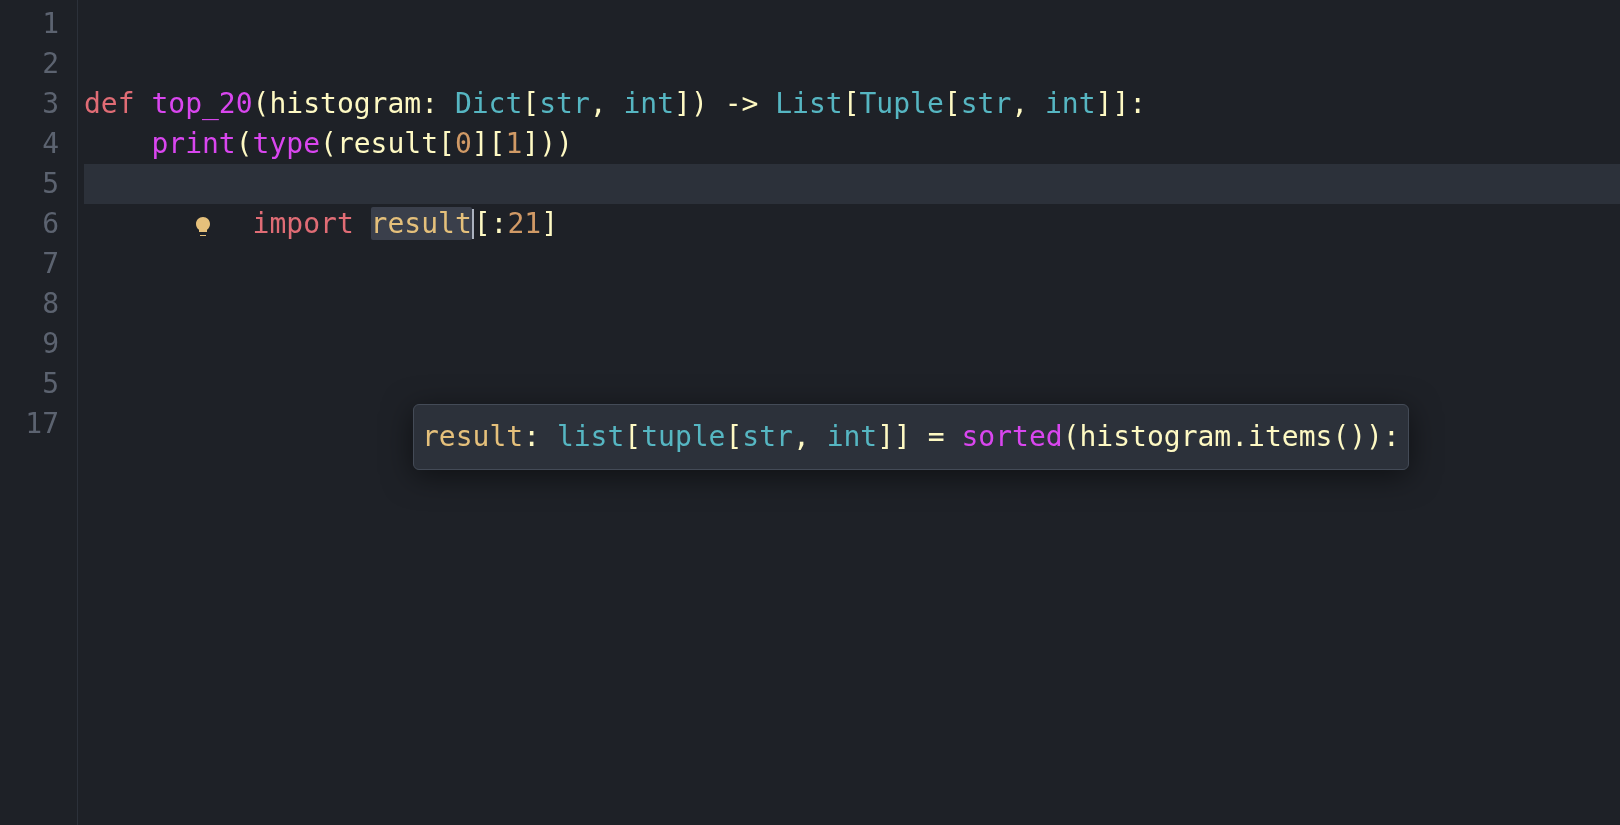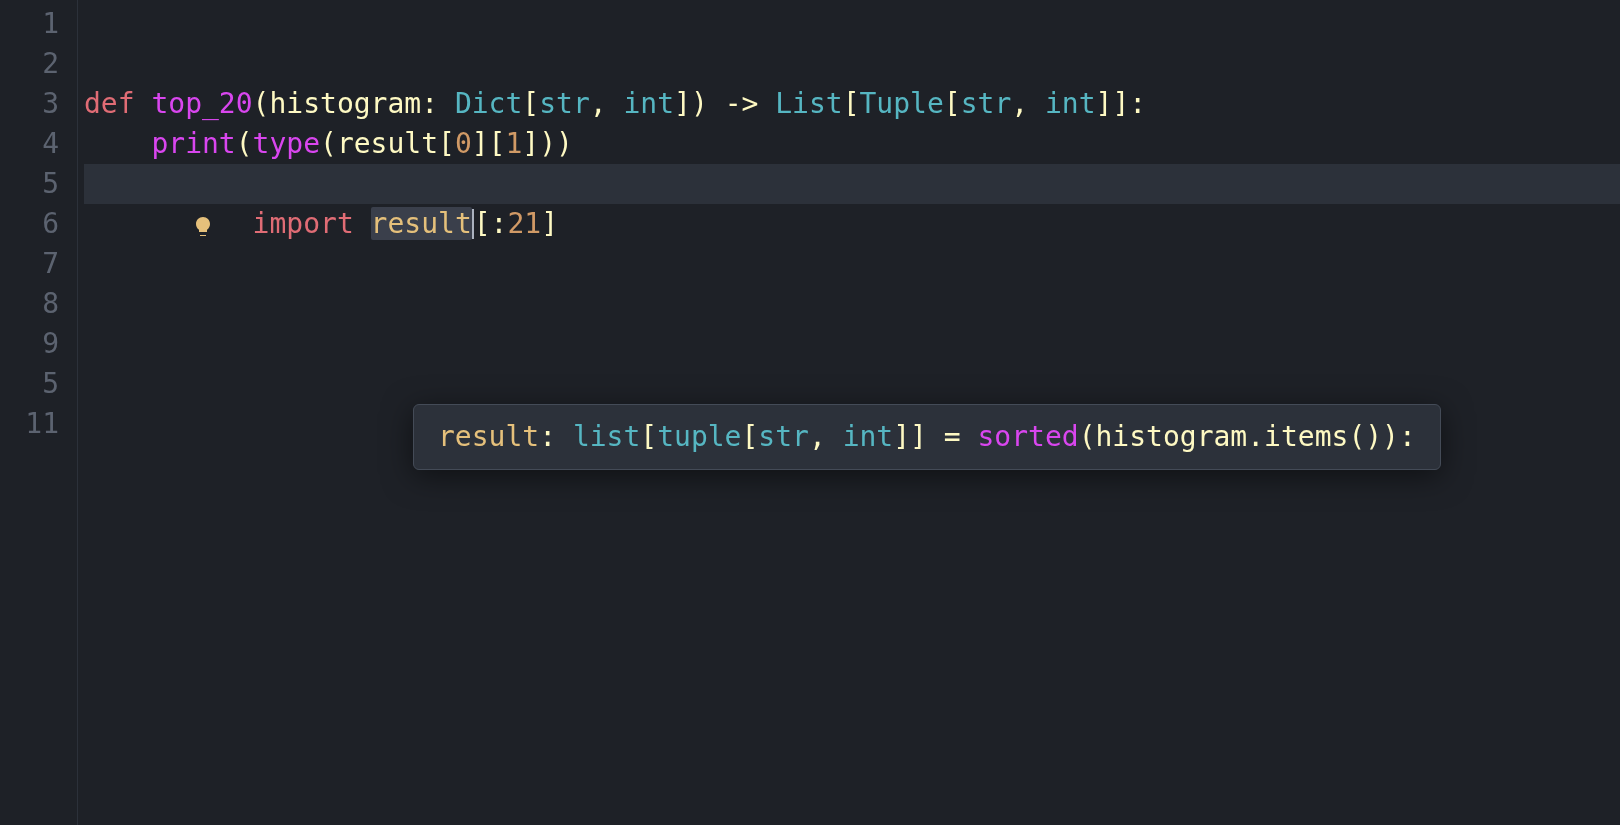--- a/index.html
+++ b/index.html
@@ -73,21 +73,21 @@
     color: #e5c07b;
   }
 
   .tooltip {
     position: absolute;
     left: 335px;
     top: 404px;
     background: #2c313a;
     border: 1px solid #444b57;
     border-radius: 6px;
-    padding: 12px 24px;
+    padding: 12px 8px;
     box-shadow: 0 6px 30px rgba(0,0,0,0.5);
     line-height: 40px;
     white-space: pre;
     text-align: right;
   }
 </style>
 </head>
 <body>
 
 <div class="editor">
@@ -96,21 +96,21 @@
     <div class="ln">1</div>
     <div class="ln">2</div>
     <div class="ln">3</div>
     <div class="ln">4</div>
     <div class="ln">5</div>
     <div class="ln">6</div>
     <div class="ln">7</div>
     <div class="ln">8</div>
     <div class="ln">9</div>
     <div class="ln">5</div>
-    <div class="ln">11</div>
+    <div class="ln">17</div>
   </div>
 
   <div class="code">
 
 
     <div class="line"></div>
 
     <div class="line"></div>
 
     <div class="line"><span class="kw">def</span><span class="pn"> </span><span class="fn">top_20</span><span class="pn">(histogram: </span><span class="typ">Dict</span><span class="pn">[</span><span class="typ">str</span><span class="pn">, </span><span class="typ">int</span><span class="pn">]) -&gt; </span><span class="typ">List</span><span class="pn">[</span><span class="typ">Tuple</span><span class="pn">[</span><span class="typ">str</span><span class="pn">, </span><span class="typ">int</span><span class="pn">]]:</span></div>

